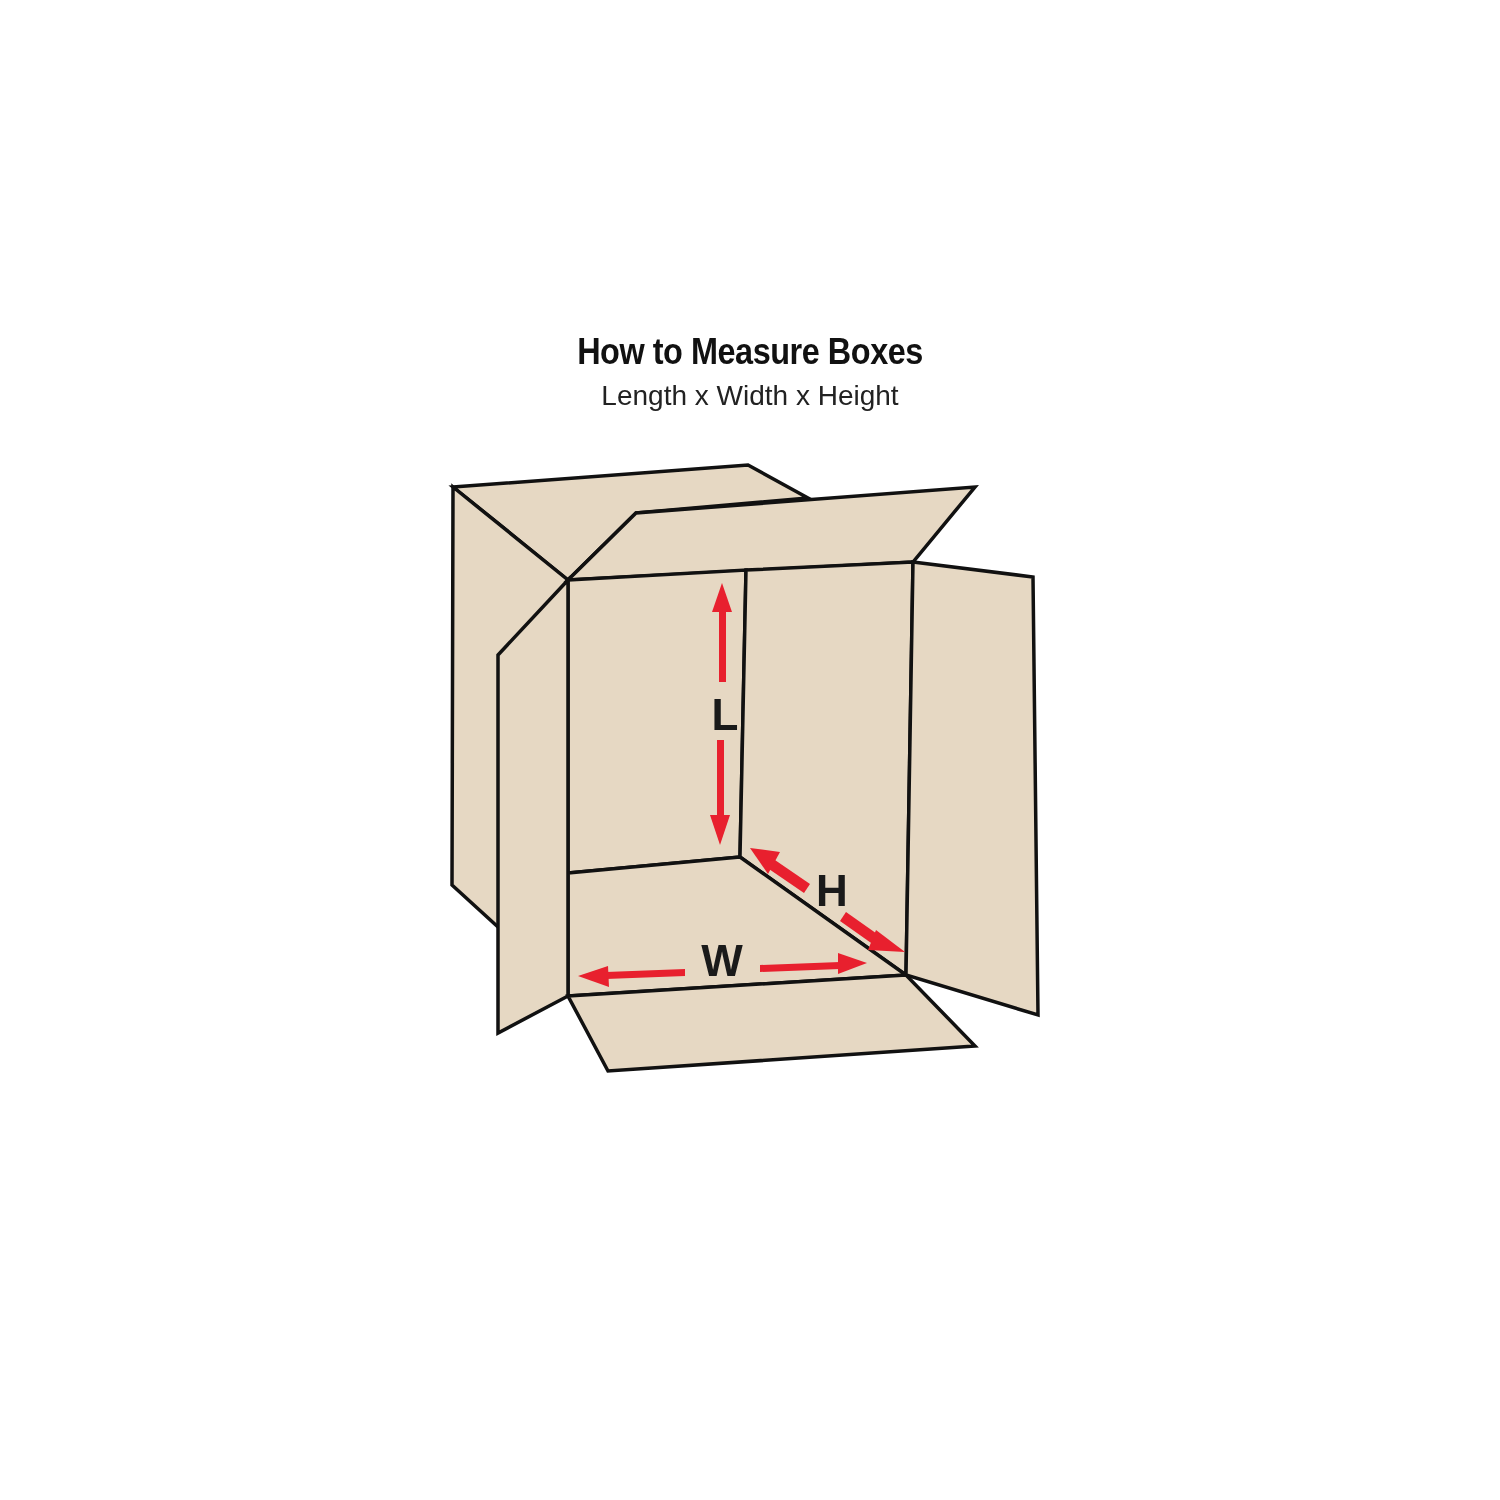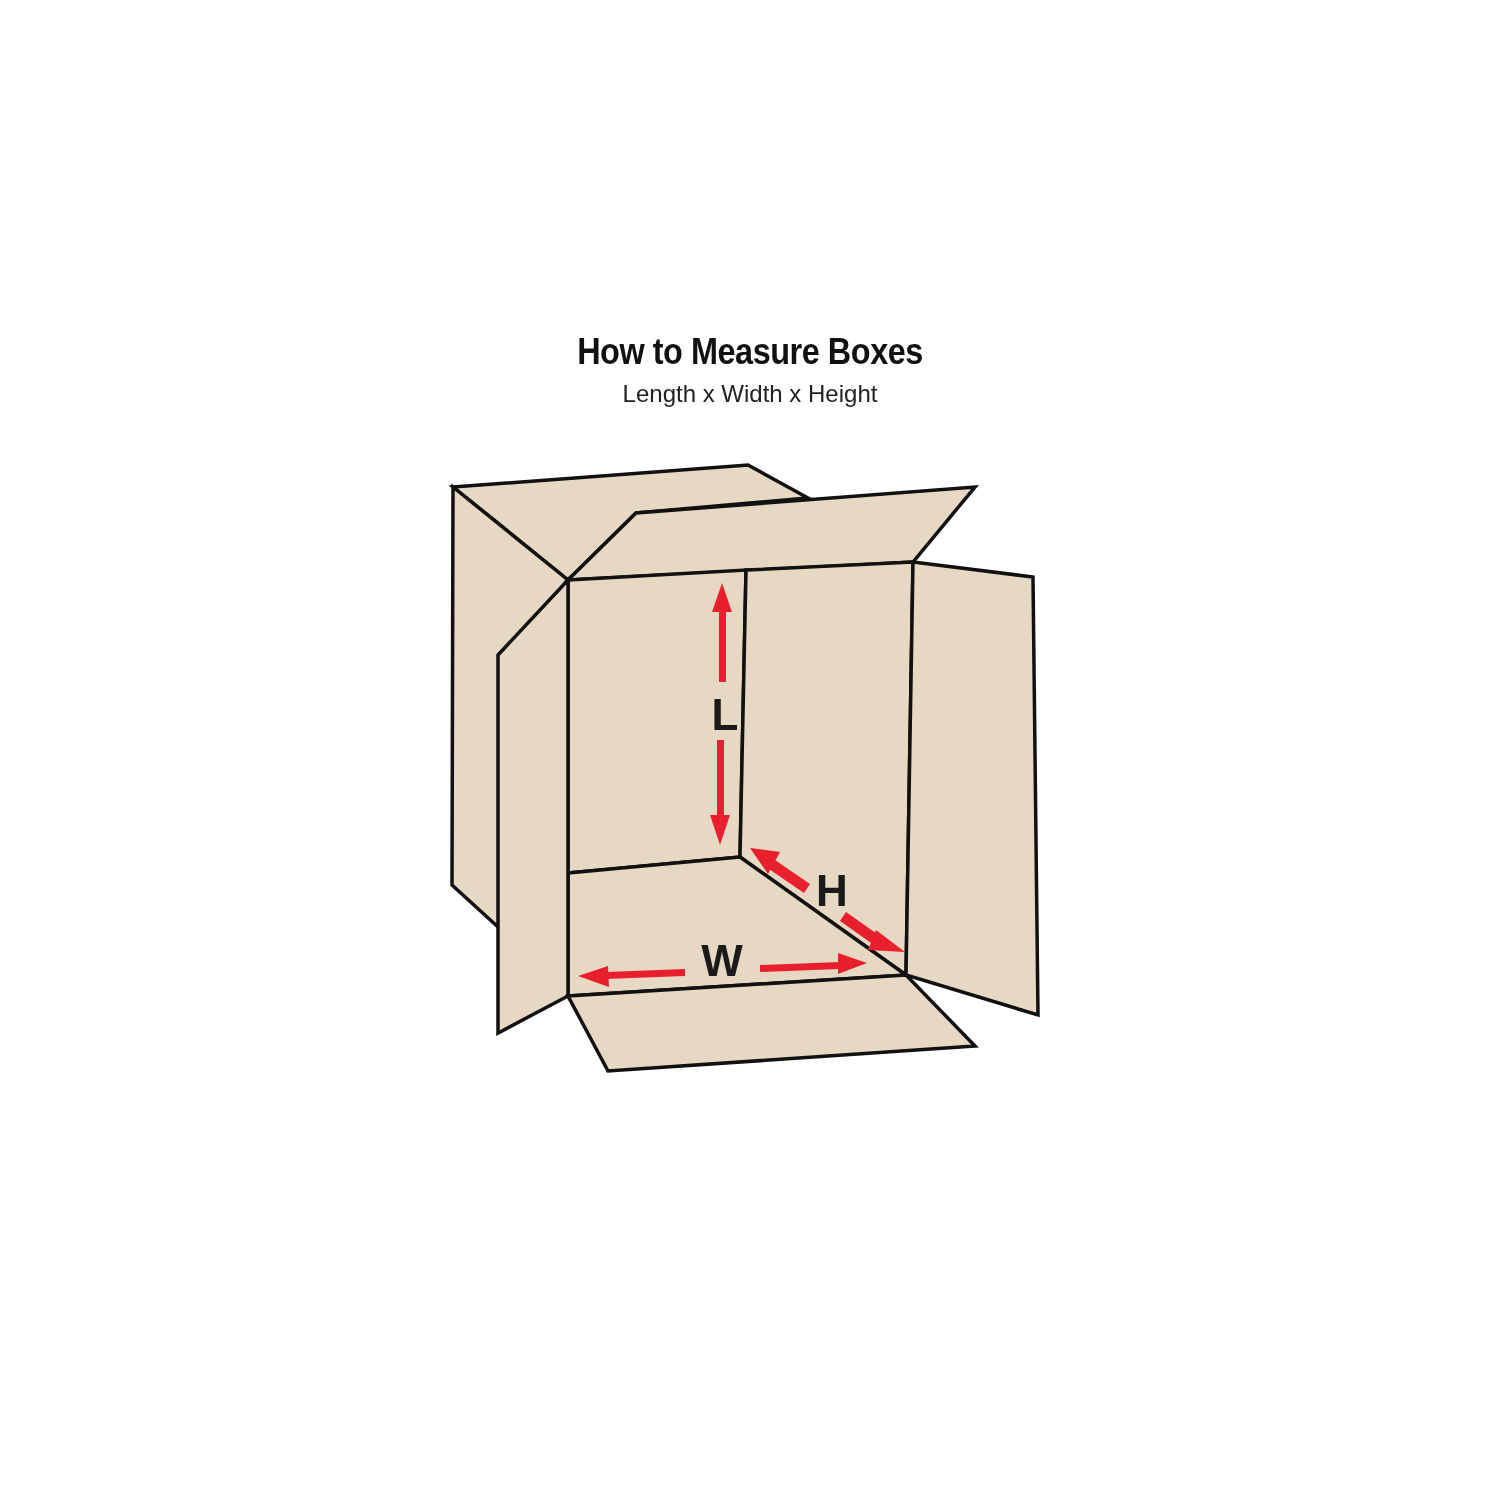--- a/index.html
+++ b/index.html
@@ -9,21 +9,21 @@
       text-align: center;
       font-family: "Liberation Sans", sans-serif;
       font-weight: bold; font-size: 36px; color: #111111;
       letter-spacing: -0.5px;
       transform: scaleX(0.9);
     }
     .subtitle {
       position: absolute; left: 0; width: 1500px; top: 380px;
       text-align: center;
       font-family: "Liberation Sans", sans-serif;
-      font-weight: normal; font-size: 24px; color: #222222;
+      font-weight: normal; font-size: 28px; color: #222222;
     }
     svg.diagram { position: absolute; left: 0; top: 0; }
     .panel { fill: #e6d8c3; stroke: #111111; stroke-width: 3.5; stroke-linejoin: miter; }
     .label {
       font-family: "Liberation Sans", sans-serif; font-weight: bold;
       font-size: 44px; fill: #1a1a1a;
     }
     .arrow { fill: #e8202e; }
   </style>
 </head>

